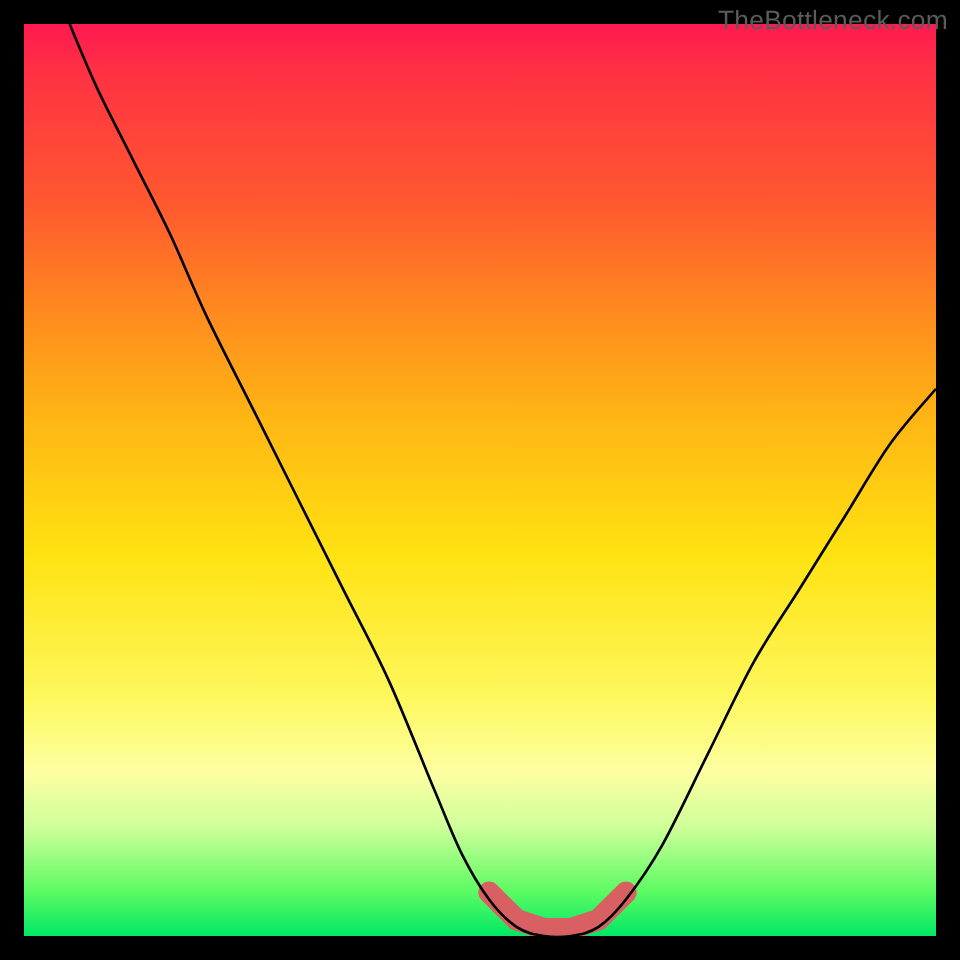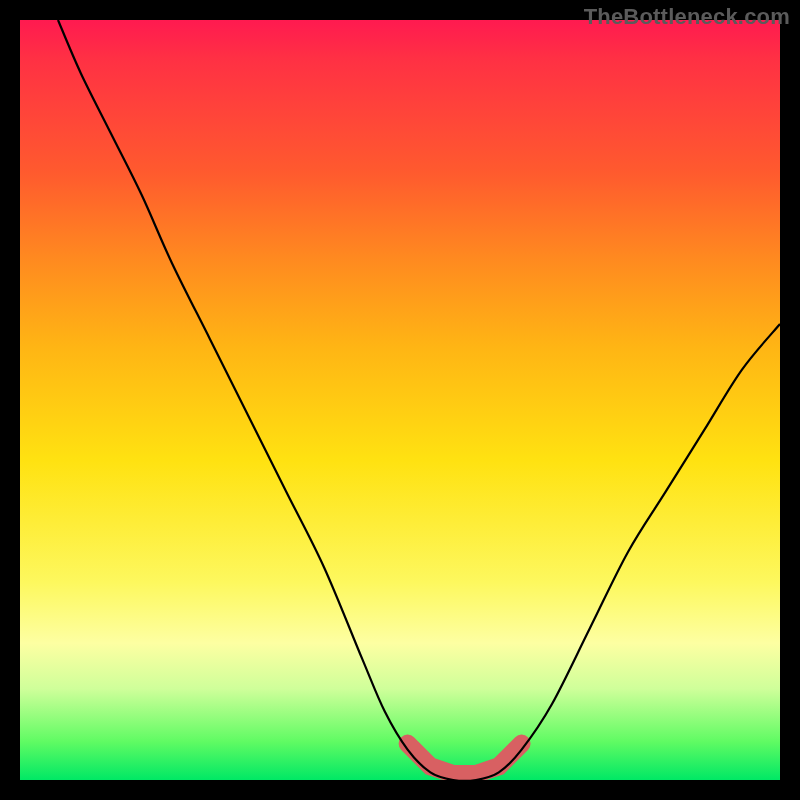--- a/index.html
+++ b/index.html
@@ -30,21 +30,21 @@
       #5ffb63 95%,
       #00e865 100%
     );
   }
   .watermark {
     position: absolute;
     top: 4px;
     right: 10px;
     color: #5b5b5b;
     font-size: 22px;
-    font-weight: 700;
+    font-weight: 400;
     letter-spacing: 0.2px;
     z-index: 10;
   }
   svg.curve {
     position: absolute;
     inset: 0;
     width: 100%;
     height: 100%;
   }
   .marker-path {

